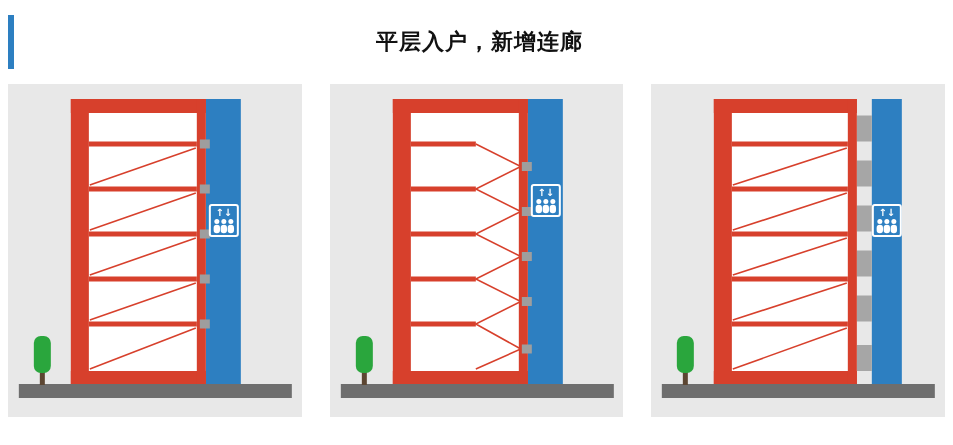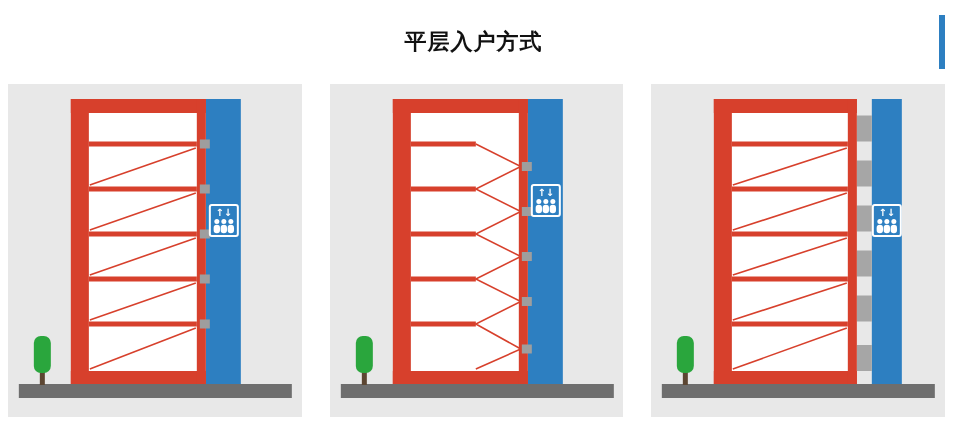--- a/index.html
+++ b/index.html
@@ -41,25 +41,25 @@
     font-family: "DejaVu Sans", sans-serif;
   }
   .person { fill: #ffffff; }
 </style>
 </head>
 <body>
 
 <div class="page">
 
   <div class="header">
-    <div class="title-cell">
-      <span class="title">平层入户方式</span>
-    </div>
     <div class="divider"></div>
     <div class="divider"></div>
+    <div class="title-cell">
+      <span class="title">平层入户，新增连廊</span>
+    </div>
   </div>
 
   <div class="panels">
 
     <div class="panel">
       <svg viewBox="0 0 292 333">
         <rect class="ground" x="10" y="300" width="273" height="14"></rect>
         <g>
           <rect class="trunk" x="31" y="286" width="5" height="15"></rect>
           <rect class="tree" x="25" y="252" width="17" height="37" rx="7"></rect>

